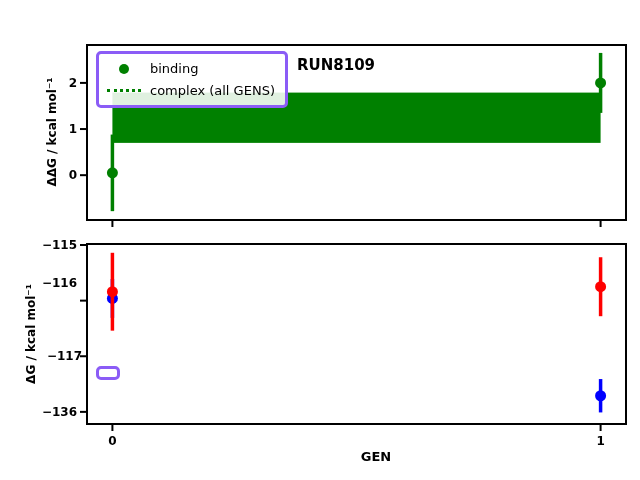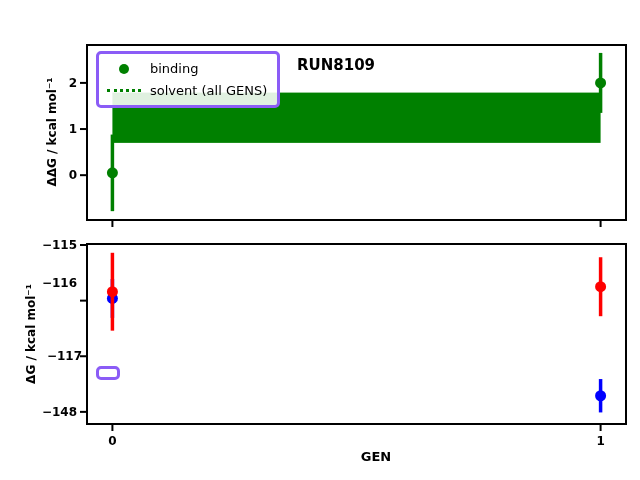--- a/index.html
+++ b/index.html
@@ -81,27 +81,27 @@
       <div class="lrow">
         <div class="lmark">
           <div class="ldot" style="background: rgb(0, 128, 0);"></div>
         </div>
         <div class="llabel">binding</div>
       </div>
       <div class="lrow">
         <div class="lmark">
           <div class="ldash" style="border-top-color: rgb(0, 128, 0);"></div>
         </div>
-        <div class="llabel">solvent (all GENS)</div>
+        <div class="llabel">complex (all GENS)</div>
       </div>
     </div>
   <div class="legend" id="lg1">
     </div>
 <div class="tick ytick" style="top: 167.173px; right: 563px;">0</div>
     <div class="tick ytick" style="top: 121.04px; right: 563px;">1</div>
     <div class="tick ytick" style="top: 74.9067px; right: 563px;">2</div>
     <div class="tick ytick" style="top: 237px; right: 563px;">−115</div>
     <div class="tick ytick" style="top: 275px; right: 563px;">−116</div>
     <div class="tick ytick" style="top: 348.25px; right: 558px;">−117</div>
-    <div class="tick ytick" style="top: 403.875px; right: 563px;">−148</div>
+    <div class="tick ytick" style="top: 403.875px; right: 563px;">−136</div>
     <div class="tick xtick" style="left: 112.409px; top: 433px;">0</div>
     <div class="tick xtick" style="left: 600.591px; top: 433px;">1</div>
   </div>
 
 </body></html>

